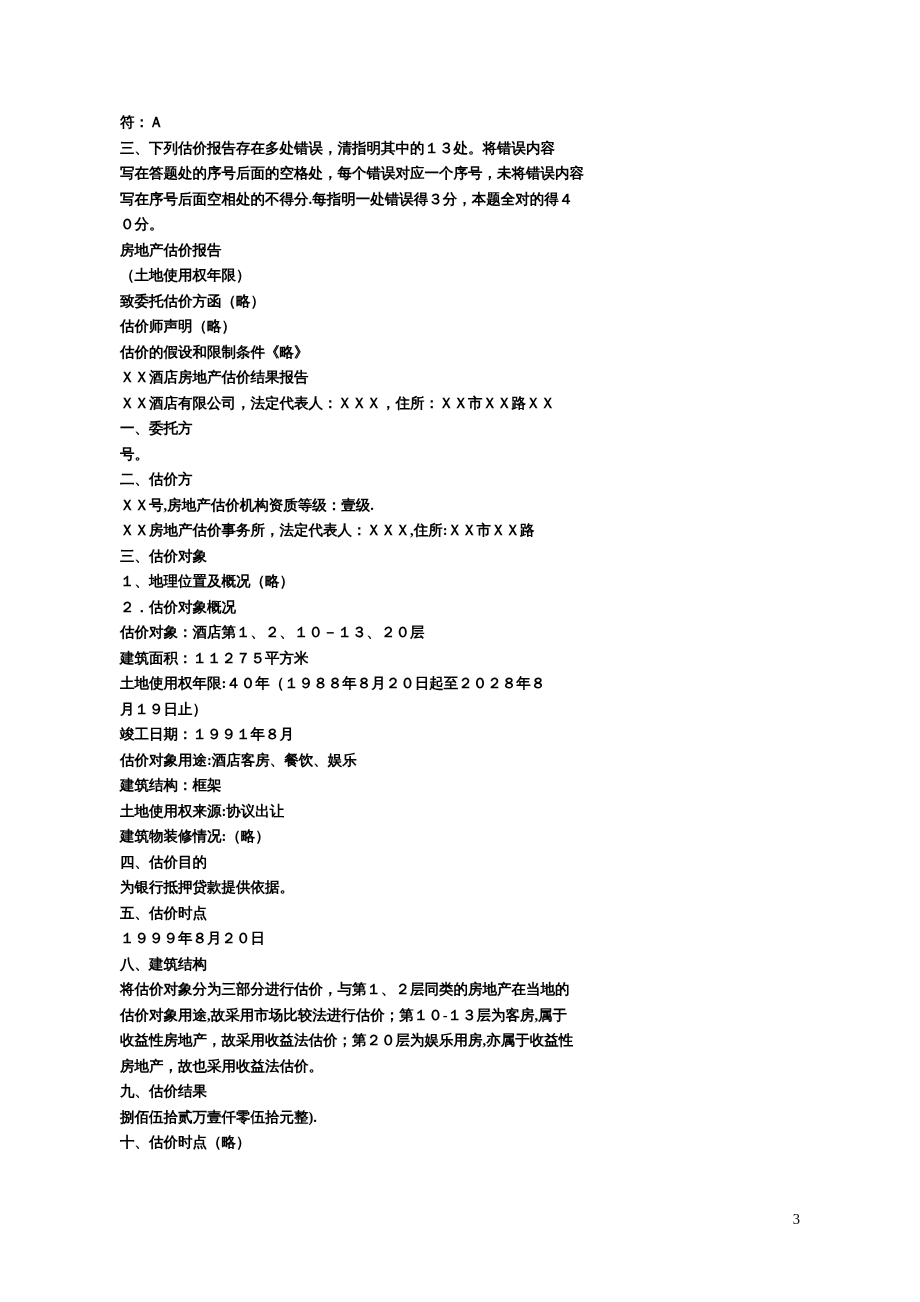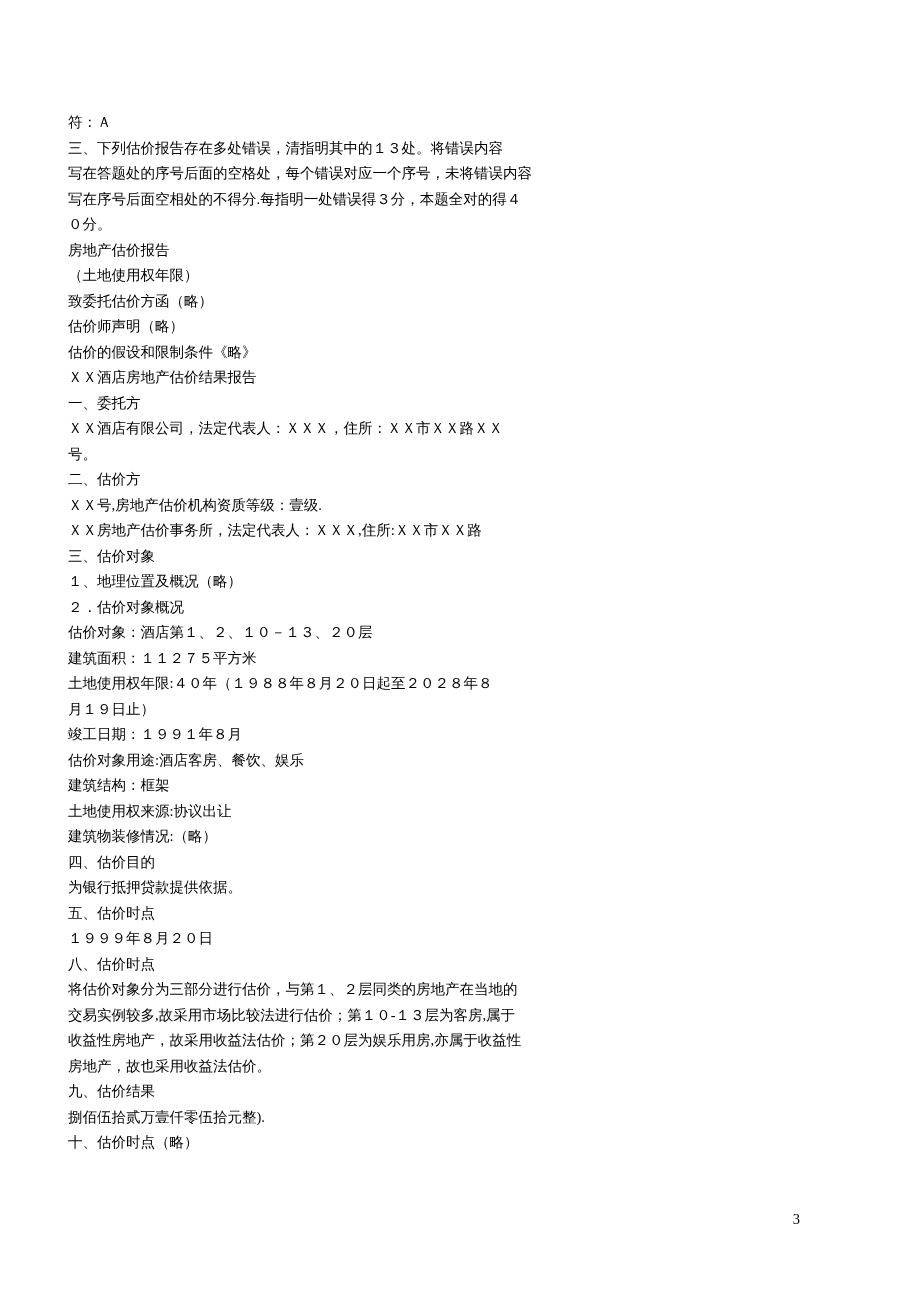--- a/index.html
+++ b/index.html
@@ -8,21 +8,22 @@
     background: #fff;
     font-family: "SimSun", "宋体", serif;
     width: 920px;
     height: 1302px;
     position: relative;
     color: #000;
     font-size: 14.5px;
     line-height: 25.5px;
   }
   .page {
-    padding: 110px 120px 0 68px;
+    padding: 110px 120px 0 120px;
+    font-weight: bold;
   }
   .line { white-space: pre; }
   .page-num {
     position: absolute;
     right: 120px;
     bottom: 70px;
     font-size: 14.5px;
   }
 </style>
 </head>
@@ -34,45 +35,45 @@
       <div class="line">三、下列估价报告存在多处错误，清指明其中的１３处。将错误内容</div>
       <div class="line">写在答题处的序号后面的空格处，每个错误对应一个序号，未将错误内容</div>
       <div class="line">写在序号后面空相处的不得分.每指明一处错误得３分，本题全对的得４</div>
       <div class="line">０分。</div>
       <div class="line">房地产估价报告</div>
       <div class="line">（土地使用权年限）</div>
       <div class="line">致委托估价方函（略）</div>
       <div class="line">估价师声明（略）</div>
       <div class="line">估价的假设和限制条件《略》</div>
       <div class="line">ＸＸ酒店房地产估价结果报告</div>
+      <div class="line">ＸＸ酒店有限公司，法定代表人：ＸＸＸ，住所：ＸＸ市ＸＸ路ＸＸ</div>
       <div class="line">一、委托方</div>
-      <div class="line">ＸＸ酒店有限公司，法定代表人：ＸＸＸ，住所：ＸＸ市ＸＸ路ＸＸ</div>
       <div class="line">号。</div>
       <div class="line">二、估价方</div>
       <div class="line">ＸＸ号,房地产估价机构资质等级：壹级.</div>
       <div class="line">ＸＸ房地产估价事务所，法定代表人：ＸＸＸ,住所:ＸＸ市ＸＸ路</div>
       <div class="line">三、估价对象</div>
       <div class="line">１、地理位置及概况（略）</div>
       <div class="line">２．估价对象概况</div>
       <div class="line">估价对象：酒店第１、２、１０－１３、２０层</div>
       <div class="line">建筑面积：１１２７５平方米</div>
       <div class="line">土地使用权年限:４０年（１９８８年８月２０日起至２０２８年８</div>
       <div class="line">月１９日止）</div>
       <div class="line">竣工日期：１９９１年８月</div>
       <div class="line">估价对象用途:酒店客房、餐饮、娱乐</div>
       <div class="line">建筑结构：框架</div>
       <div class="line">土地使用权来源:协议出让</div>
       <div class="line">建筑物装修情况:（略）</div>
       <div class="line">四、估价目的</div>
       <div class="line">为银行抵押贷款提供依据。</div>
       <div class="line">五、估价时点</div>
       <div class="line">１９９９年８月２０日</div>
-      <div class="line">八、估价时点</div>
+      <div class="line">八、建筑结构</div>
       <div class="line">将估价对象分为三部分进行估价，与第１、２层同类的房地产在当地的</div>
-      <div class="line">交易实例较多,故采用市场比较法进行估价；第１０-１３层为客房,属于</div>
+      <div class="line">估价对象用途,故采用市场比较法进行估价；第１０-１３层为客房,属于</div>
       <div class="line">收益性房地产，故采用收益法估价；第２０层为娱乐用房,亦属于收益性</div>
       <div class="line">房地产，故也采用收益法估价。</div>
       <div class="line">九、估价结果</div>
       <div class="line">捌佰伍拾贰万壹仟零伍拾元整).</div>
       <div class="line">十、估价时点（略）</div>
     </div>
 </div>
 <div class="page-num">3</div>
 
 </body></html>

